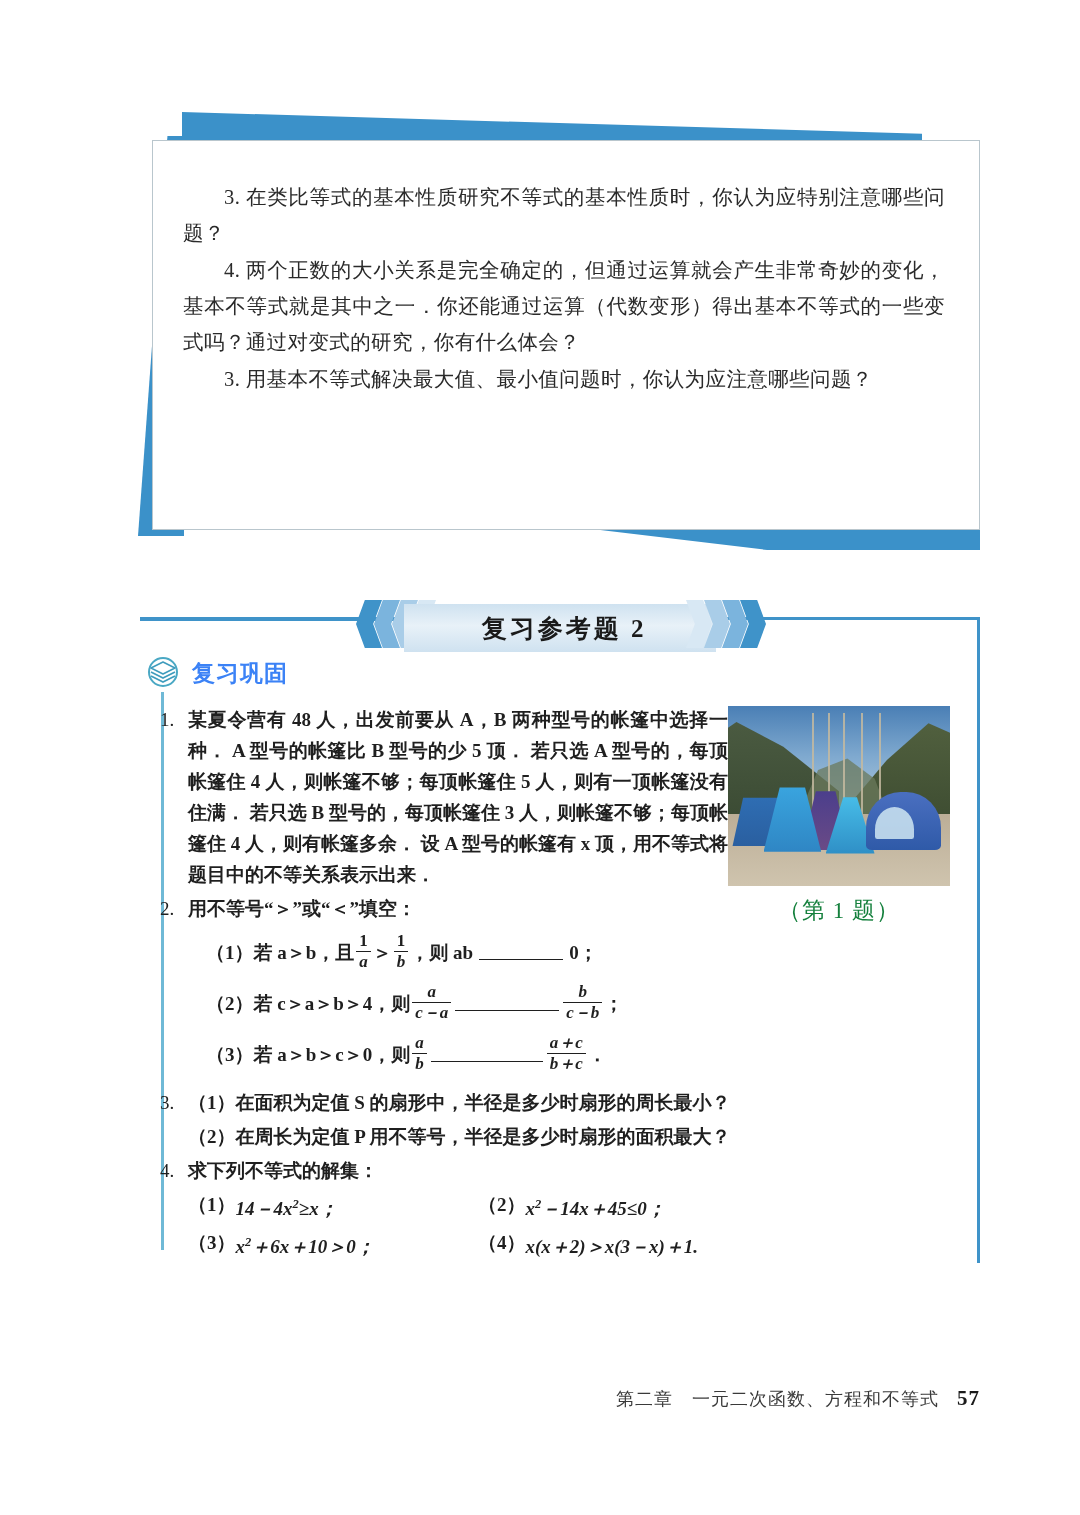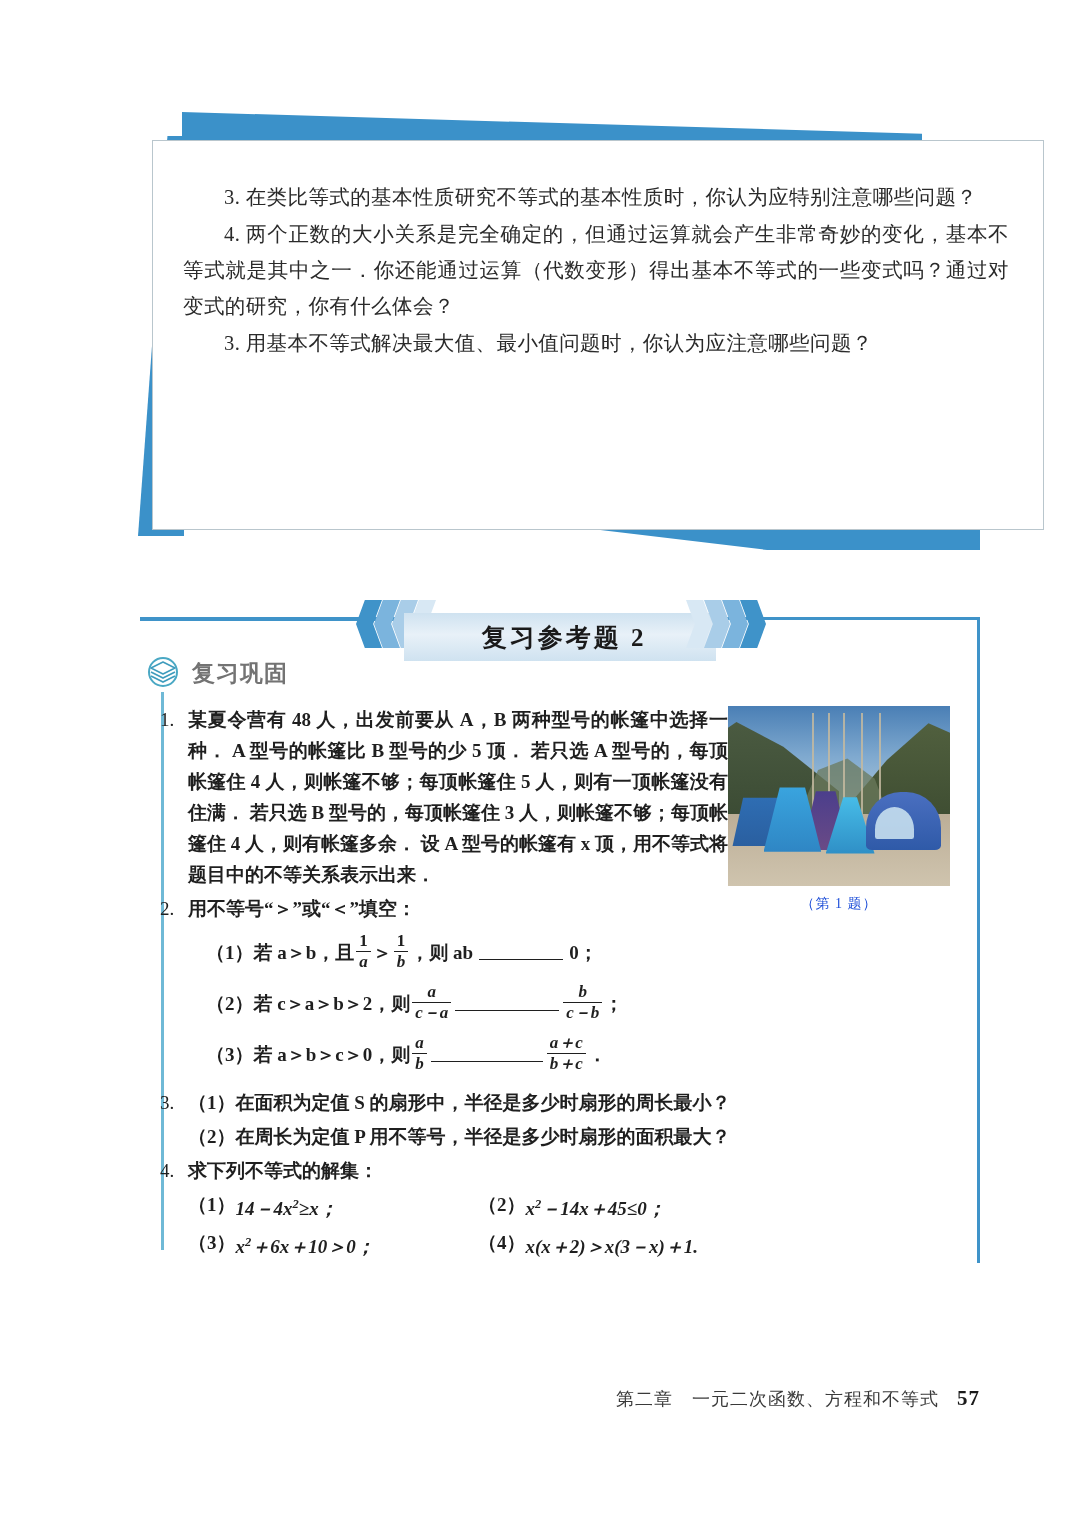--- a/index.html
+++ b/index.html
@@ -38,21 +38,21 @@
     clip-path: polygon(0 0, 100% 20%, 100% 100%, 28% 100%);
   }
   .deco-bottom {
     left: 300px; top: 406px; width: 560px; height: 44px;
     background: #3b91c9;
     clip-path: polygon(0 6%, 100% 36%, 100% 100%, 62% 100%);
   }
   .topbox {
     position: absolute;
     left: 32px; top: 40px;
-    width: 892px; height: 390px;
+    width: 828px; height: 390px;
     background: #ffffff;
     border: 1.5px solid #b9c6cd;
     padding: 38px 34px 20px 30px;
   }
   .qpara {
     font-size: 20.5px;
     line-height: 36px;
     color: #2a2a2a;
     text-indent: 2em;
     margin: 0 0 1px 0;
@@ -89,38 +89,38 @@
   }
   .chev-group { position: absolute; top: 0; height: 48px; }
   .chev {
     position: absolute; top: 0;
     width: 26px; height: 48px;
   }
   .chev-l { clip-path: polygon(100% 0, 66% 50%, 100% 100%, 34% 100%, 0 50%, 34% 0); }
   .chev-r { clip-path: polygon(0 0, 34% 50%, 0 100%, 66% 100%, 100% 50%, 66% 0); }
   .banner-center {
     position: absolute;
-    left: 264px; top: 13px;
+    left: 264px; top: 4px;
     width: 312px; height: 48px;
     background: linear-gradient(to bottom, #cfe2f0, #e8f1f8 45%, #cfe2f0);
     display: flex; align-items: center; justify-content: center; padding-left: 8px;
   }
   .banner-title {
     font-size: 25px; font-weight: bold; color: #1a1a1a;
     letter-spacing: 3px;
   }
 
   
   .subhead {
     position: absolute; left: 6px; top: 56px;
     display: flex; align-items: center; gap: 12px;
   }
   .stack-icon { width: 34px; height: 34px; display: block; }
   .subhead-text {
-    font-size: 23px; font-weight: bold; color: #737373; letter-spacing: 1px;
+    font-size: 23px; font-weight: bold; color: #3b82f6; letter-spacing: 1px;
   }
   .spine {
     position: absolute; left: 21px; top: 92px;
     width: 2.5px; height: 558px;
     background: #6fb9d6;
   }
 
   
   .problems {
     position: absolute;
@@ -211,21 +211,21 @@
     left: 62%; bottom: 20%; width: 34%; height: 32%;
     background: linear-gradient(to bottom, #4a6fc0, #2f5aa8);
     border-radius: 46% 46% 8% 8% / 62% 62% 8% 8%;
   }
   .t5b {
     left: 66%; bottom: 26%; width: 18%; height: 18%;
     background: #cfe6f2; opacity: .85;
     border-radius: 50% 50% 6% 6% / 70% 70% 8% 8%;
   }
   .figcap {
-    text-align: center; font-size: 14px; color: #1d4ed8;
+    text-align: center; font-size: 23px; color: #15803d;
     margin-top: 9px; letter-spacing: 1px;
   }
 
   
   .footer {
     position: absolute; right: 100px; bottom: 104px;
     font-size: 18px; color: #3a3a3a; letter-spacing: 1px;
     display: flex; align-items: baseline; gap: 18px; text-align: center;
   }
   .footer-chapter { letter-spacing: 1px; }
@@ -318,21 +318,21 @@
           <span>0；</span>
         </span>
       </span>
     </div>
 
     <div class="prob" style="margin-top:10px;">
       <span class="prob-num"></span>
       <span class="prob-body">
         <span class="sub" style="margin-left:18px;align-items:center;">
           <span class="sub-num">（2）</span>
-          <span>若 c＞a＞b＞2，则</span>
+          <span>若 c＞a＞b＞4，则</span>
           <span class="frac">
             <span class="num mi">a</span>
             <span class="den mi">c－a</span>
           </span>
           <span class="blank" style="width:104px;margin:0 2px;"></span>
           <span class="frac">
             <span class="num mi">b</span>
             <span class="den mi">c－b</span>
           </span>
           <span>；</span>

